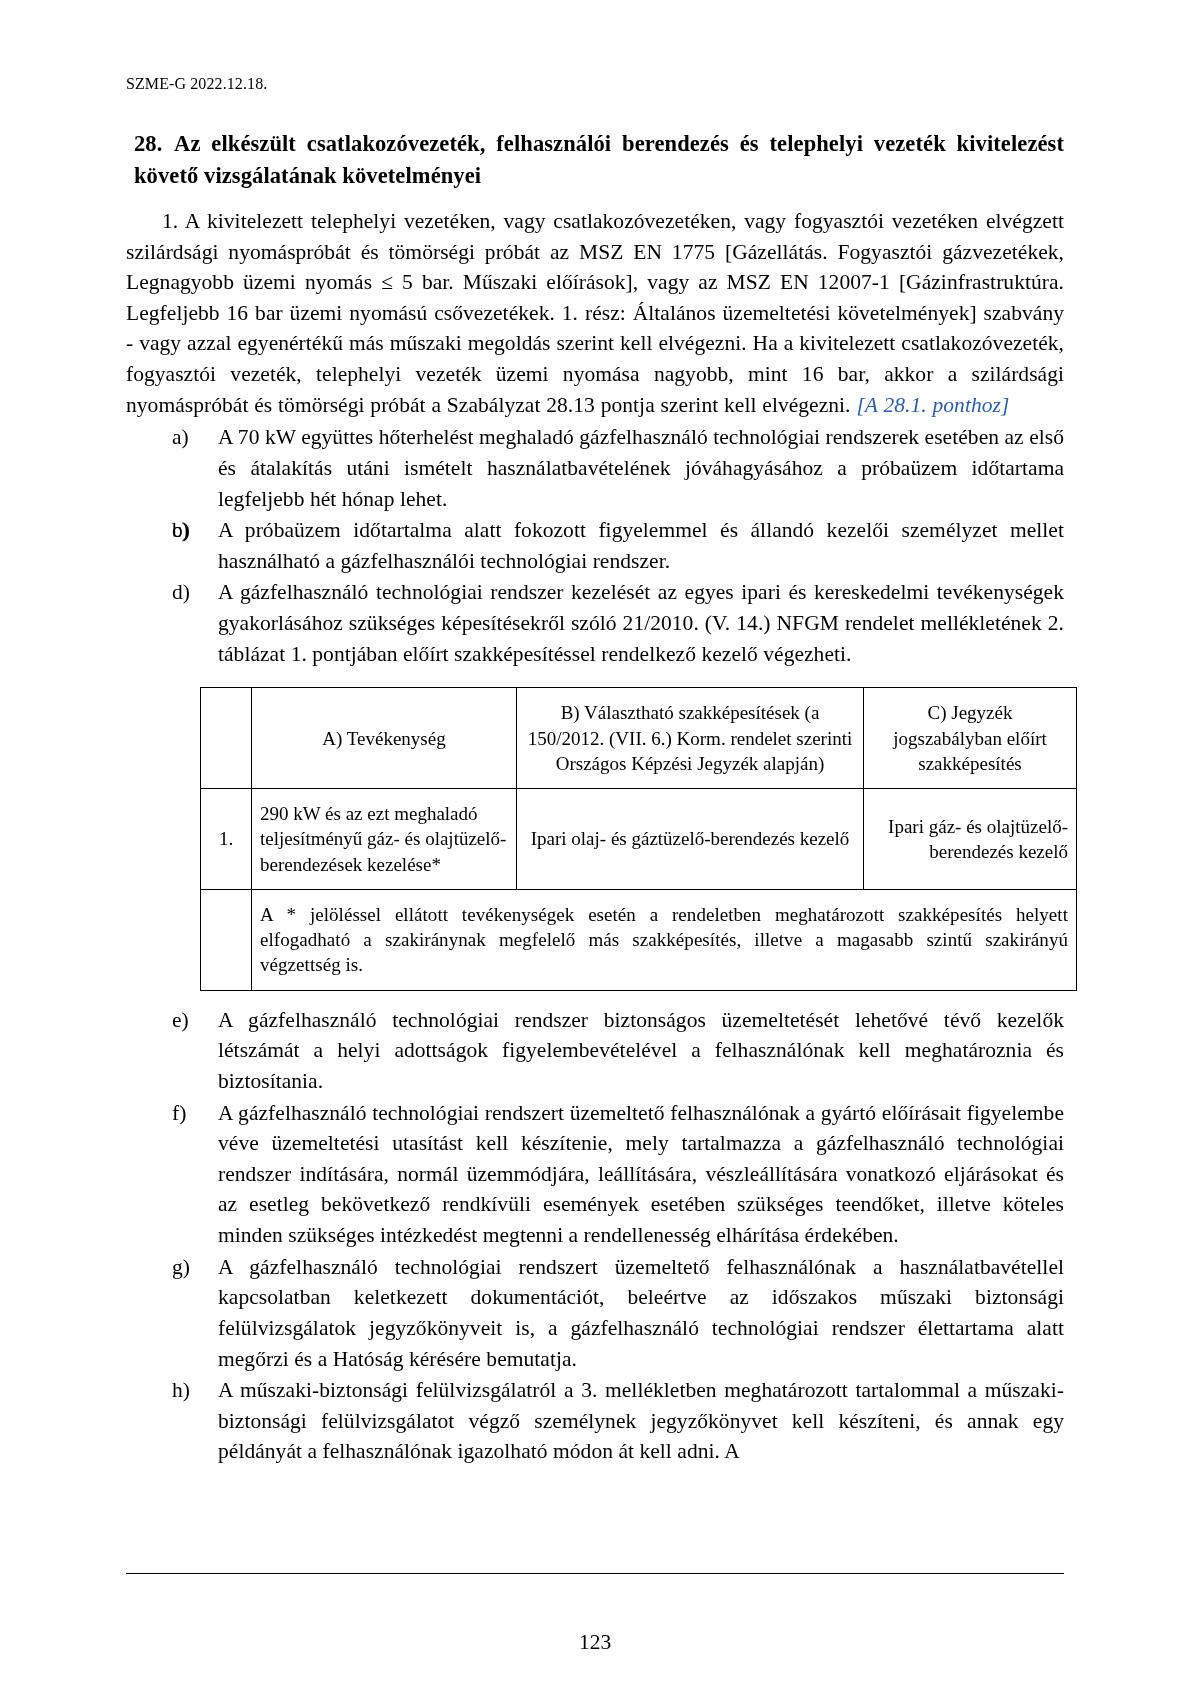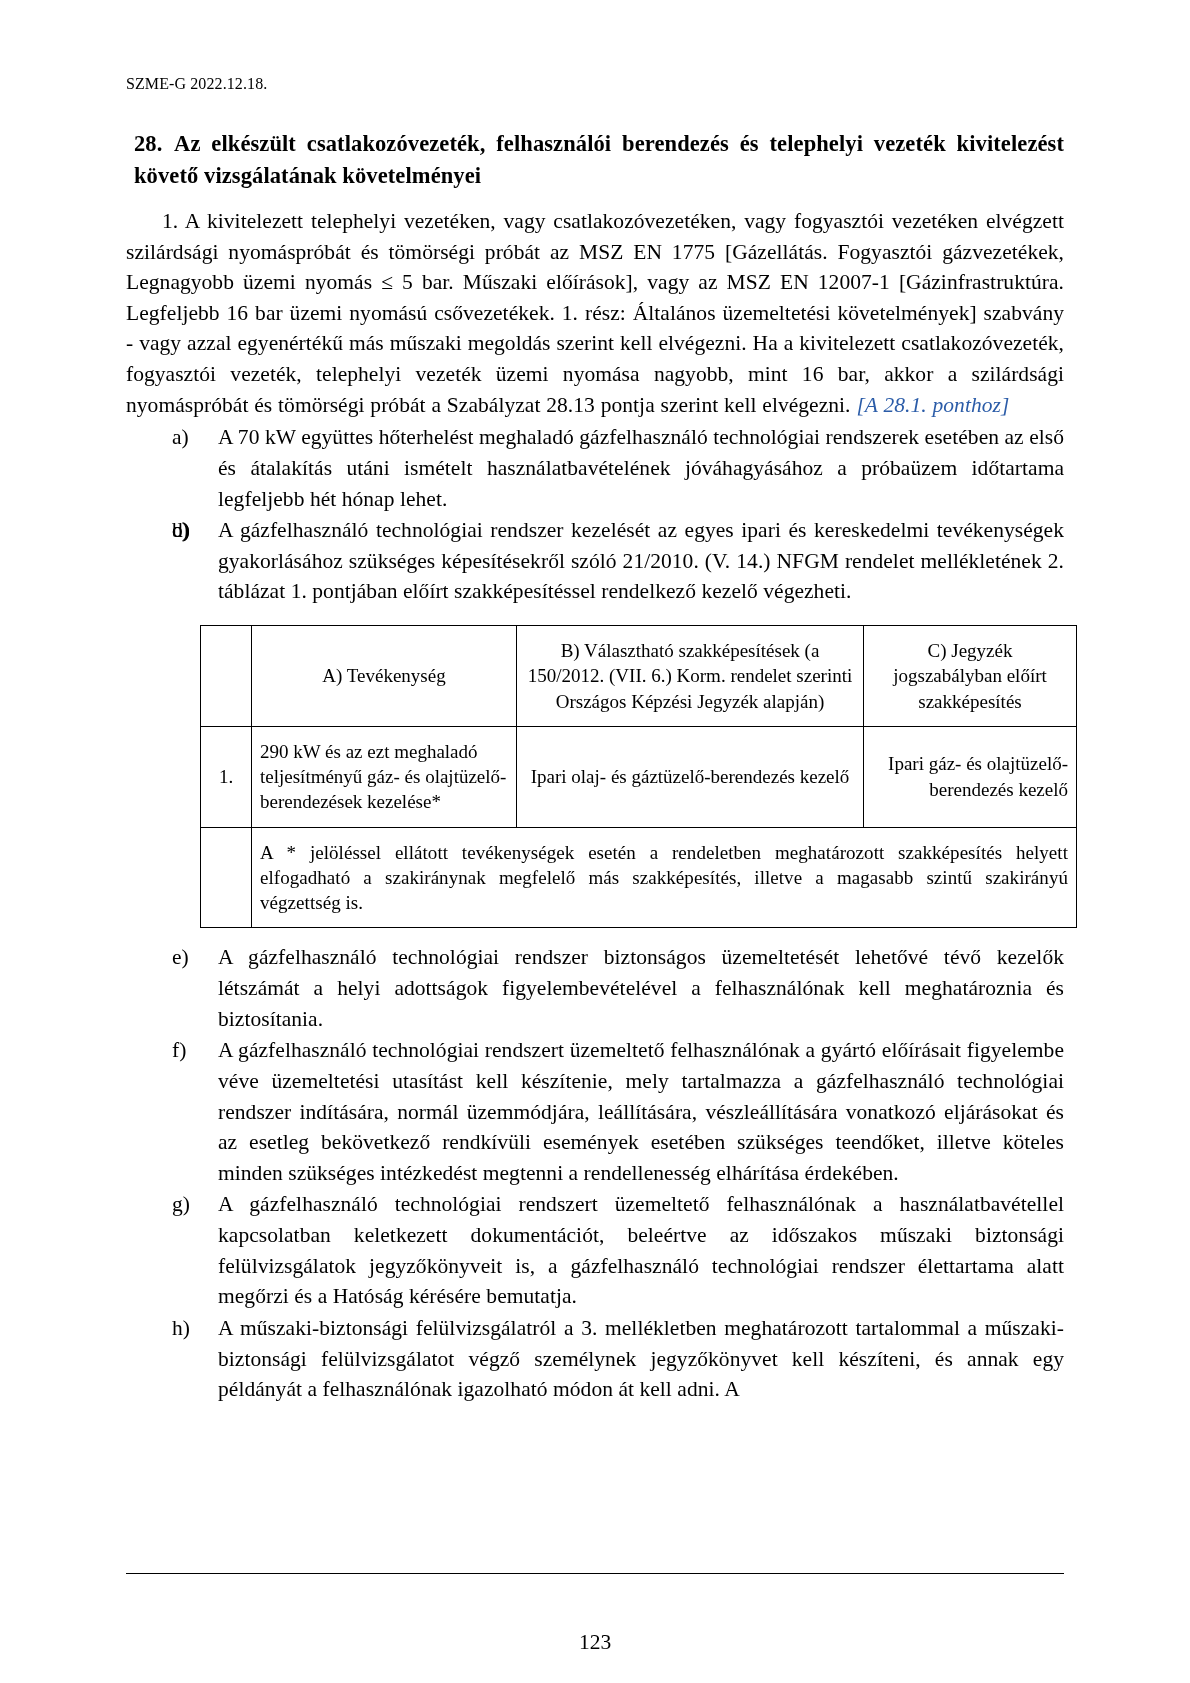--- a/index.html
+++ b/index.html
@@ -164,20 +164,21 @@
     <ol class="alpha-list">
       <li>
         <span class="marker">a)</span>
         <span>A 70 kW együttes hőterhelést meghaladó gázfelhasználó technológiai rendszerek esetében az első és átalakítás utáni ismételt használatbavételének jóváhagyásához a próbaüzem időtartama legfeljebb hét hónap lehet.</span>
       </li>
       <li>
         <span class="marker">b)</span>
       </li>
       <li>
         <span class="marker">c)</span>
+        <span>A próbaüzem időtartalma alatt fokozott figyelemmel és állandó kezelői személyzet mellet használható a gázfelhasználói technológiai rendszer.</span>
       </li>
       <li>
         <span class="marker">d)</span>
         <span>A gázfelhasználó technológiai rendszer kezelését az egyes ipari és kereskedelmi tevékenységek gyakorlásához szükséges képesítésekről szóló 21/2010. (V. 14.) NFGM rendelet mellékletének 2. táblázat 1. pontjában előírt szakképesítéssel rendelkező kezelő végezheti.</span>
       </li>
     </ol>
 
     <div class="table-wrap">
       <table class="qual-table">
         <thead>

